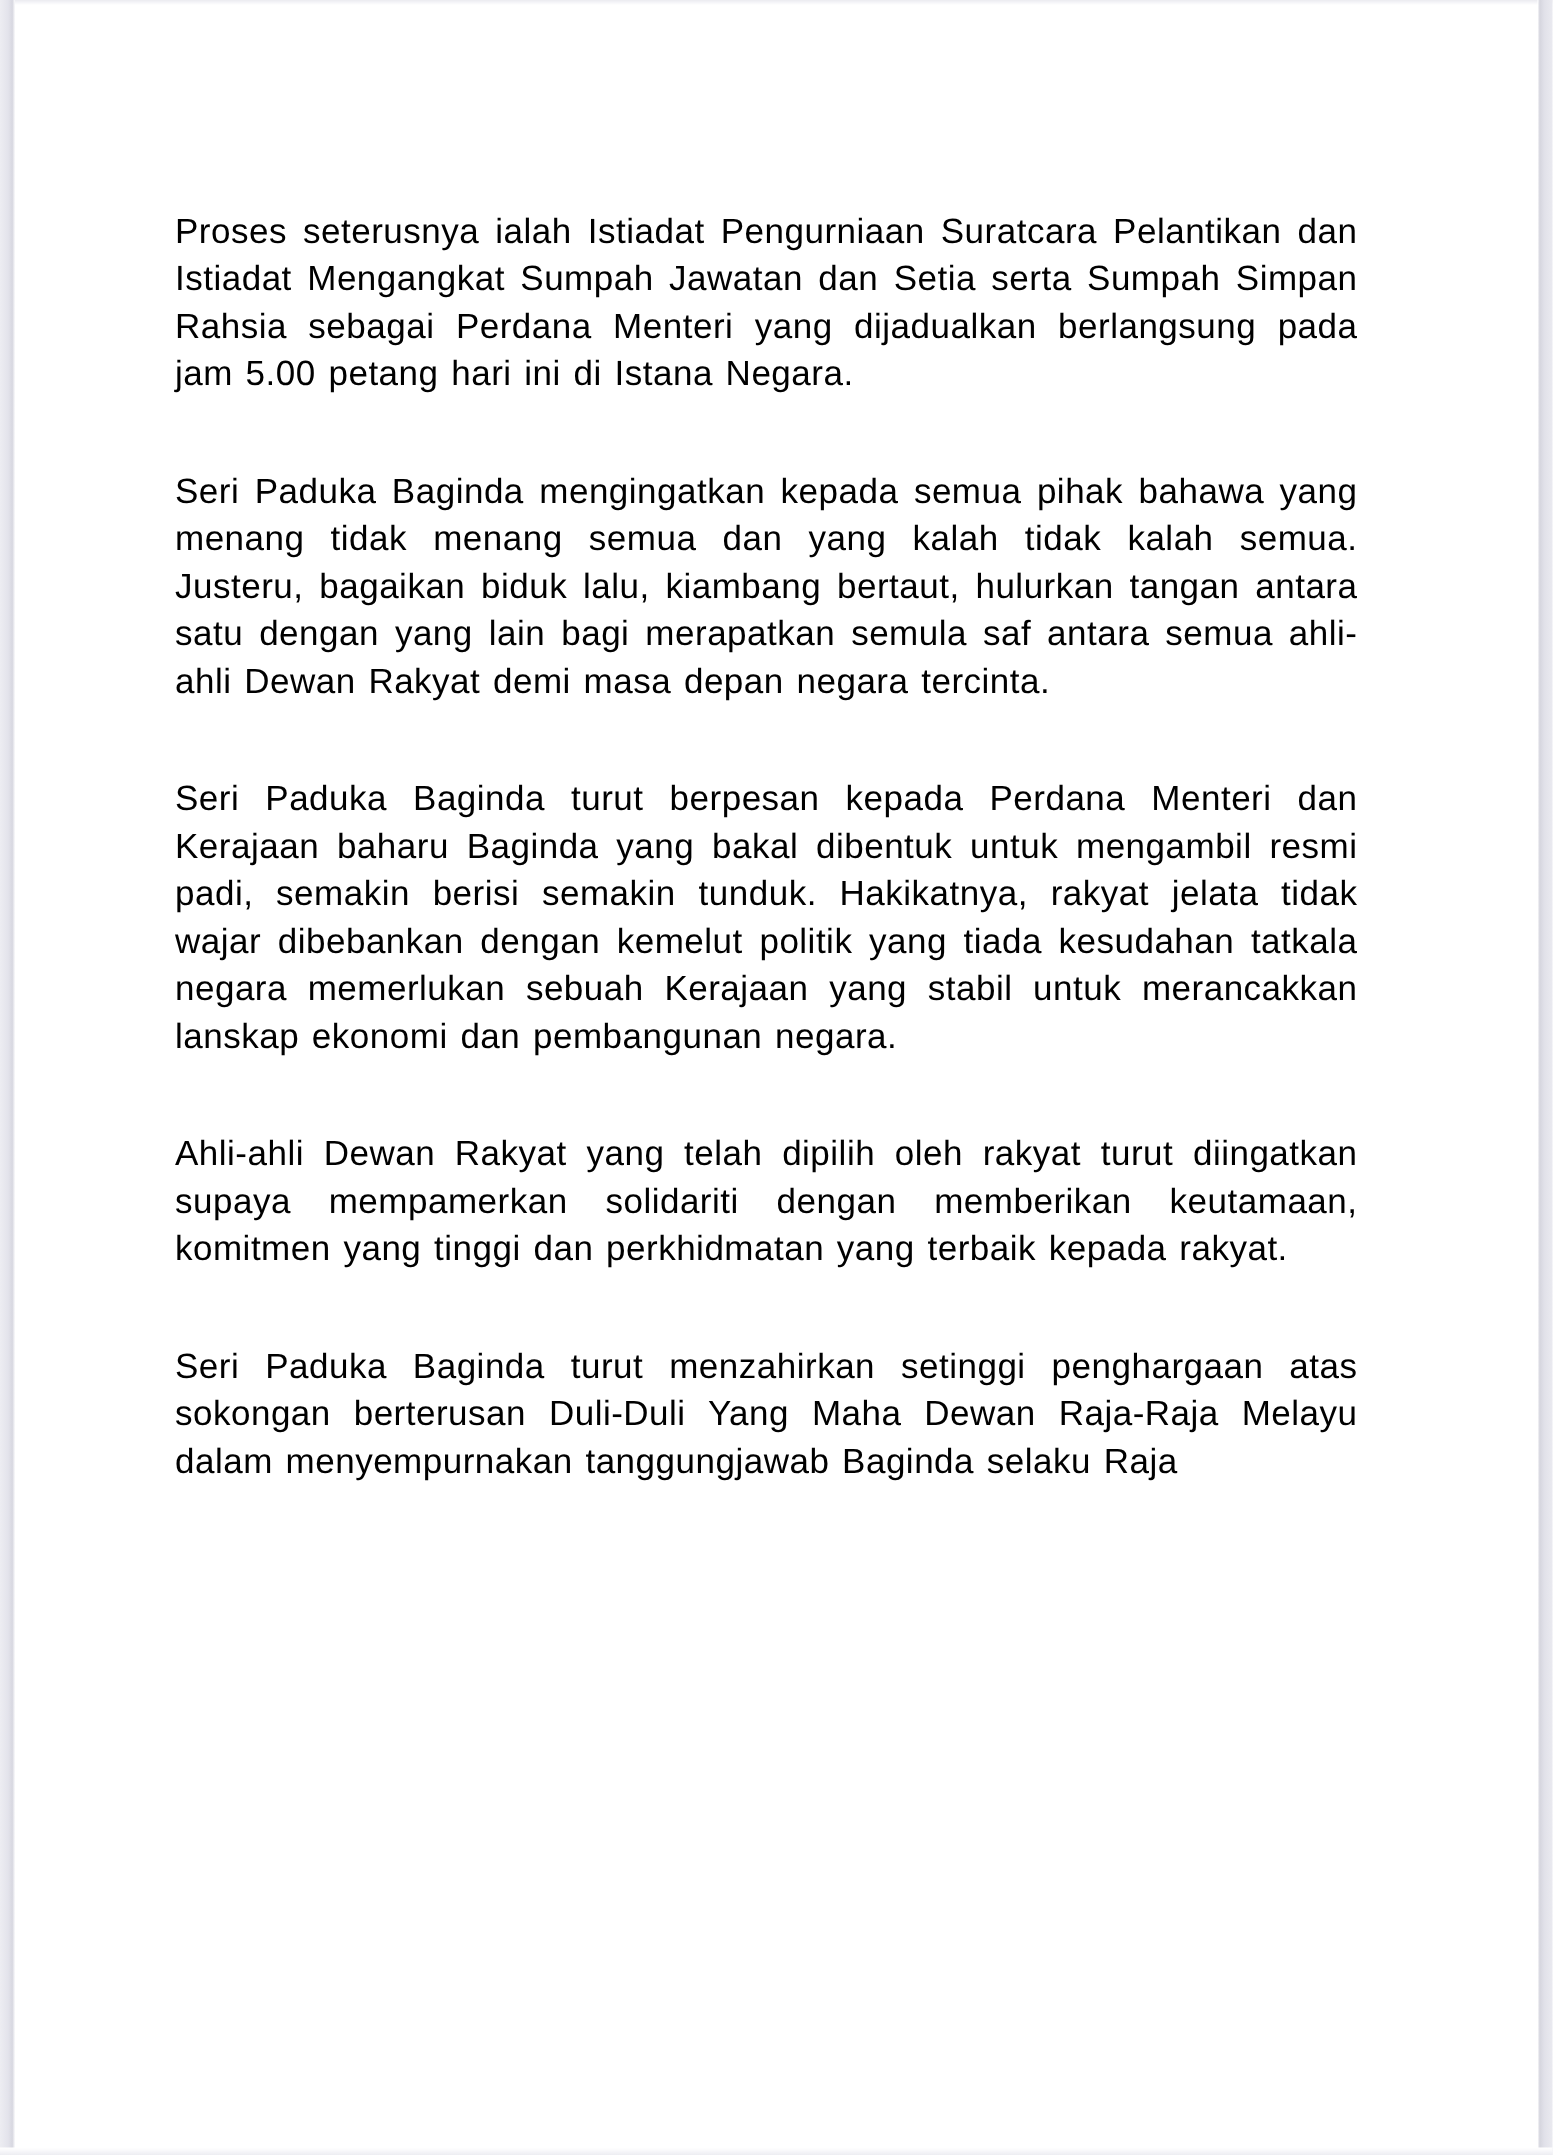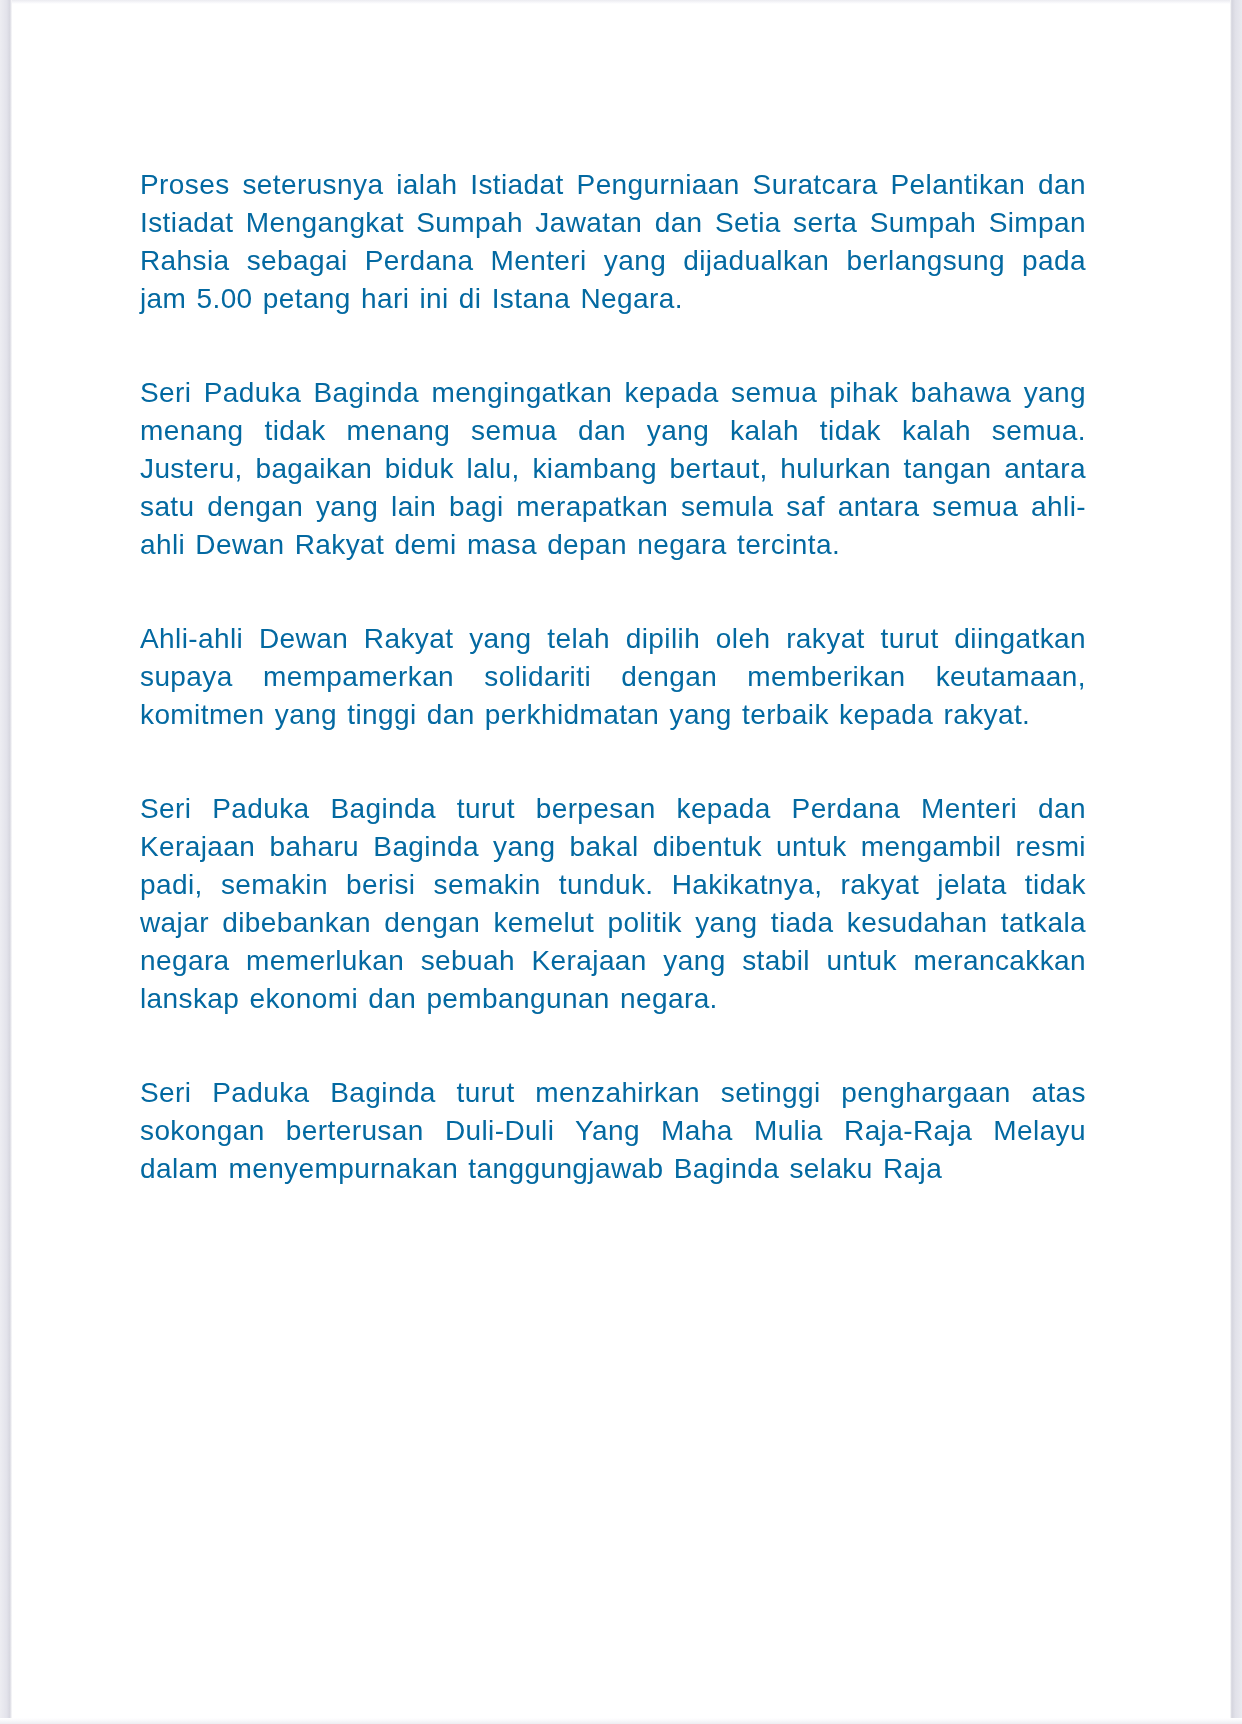--- a/index.html
+++ b/index.html
@@ -41,21 +41,21 @@
     position: absolute;
     left: 0; right: 0; bottom: 0;
     height: 6px;
     background: linear-gradient(to top, #ededf2 0%, #f9f9fb 60%, #ffffff 100%);
   }
   .text-block {
     position: absolute;
     left: 140px;
     top: 166px;
     width: 946px;
-    color: #0369a1;
+    color: #000000;
     font-size: 28px;
     line-height: 38px;
     letter-spacing: 0.4px;
     word-spacing: 2px;
     text-align: justify;
     text-justify: inter-word;
     hyphens: none;
   }
   .text-block p {
     margin: 0 0 56px 0;
@@ -69,17 +69,17 @@
 
 <div class="page">
   <div class="edge-top"></div>
   <div class="edge-left"></div>
   <div class="edge-right"></div>
   <div class="edge-bottom"></div>
 
   <main class="text-block">
     <p>Proses seterusnya ialah Istiadat Pengurniaan Suratcara Pelantikan dan Istiadat Mengangkat Sumpah Jawatan dan Setia serta Sumpah Simpan Rahsia sebagai Perdana Menteri yang dijadualkan berlangsung pada jam 5.00 petang hari ini di Istana Negara.</p>
     <p>Seri Paduka Baginda mengingatkan kepada semua pihak bahawa yang menang tidak menang semua dan yang kalah tidak kalah semua. Justeru, bagaikan biduk lalu, kiambang bertaut, hulurkan tangan antara satu dengan yang lain bagi merapatkan semula saf antara semua ahli-ahli Dewan Rakyat demi masa depan negara tercinta.</p>
+    <p>Seri Paduka Baginda turut berpesan kepada Perdana Menteri dan Kerajaan baharu Baginda yang bakal dibentuk untuk mengambil resmi padi, semakin berisi semakin tunduk. Hakikatnya, rakyat jelata tidak wajar dibebankan dengan kemelut politik yang tiada kesudahan tatkala negara memerlukan sebuah Kerajaan yang stabil untuk merancakkan lanskap ekonomi dan pembangunan negara.</p>
     <p>Ahli-ahli Dewan Rakyat yang telah dipilih oleh rakyat turut diingatkan supaya mempamerkan solidariti dengan memberikan keutamaan, komitmen yang tinggi dan perkhidmatan yang terbaik kepada rakyat.</p>
-    <p>Seri Paduka Baginda turut berpesan kepada Perdana Menteri dan Kerajaan baharu Baginda yang bakal dibentuk untuk mengambil resmi padi, semakin berisi semakin tunduk. Hakikatnya, rakyat jelata tidak wajar dibebankan dengan kemelut politik yang tiada kesudahan tatkala negara memerlukan sebuah Kerajaan yang stabil untuk merancakkan lanskap ekonomi dan pembangunan negara.</p>
-    <p>Seri Paduka Baginda turut menzahirkan setinggi penghargaan atas sokongan berterusan Duli-Duli Yang Maha Mulia Raja-Raja Melayu dalam menyempurnakan tanggungjawab Baginda selaku Raja</p>
+    <p>Seri Paduka Baginda turut menzahirkan setinggi penghargaan atas sokongan berterusan Duli-Duli Yang Maha Dewan Raja-Raja Melayu dalam menyempurnakan tanggungjawab Baginda selaku Raja</p>
   </main>
 </div>
 
 </body></html>

